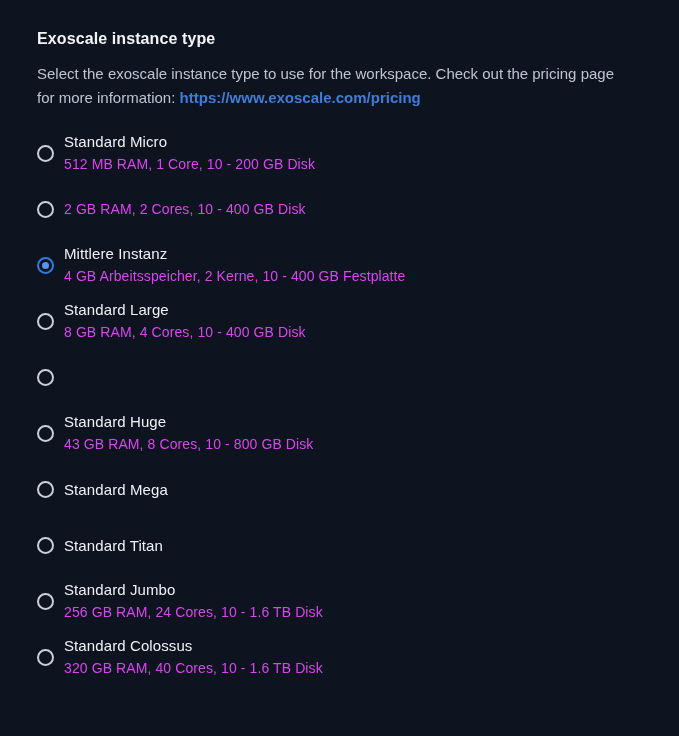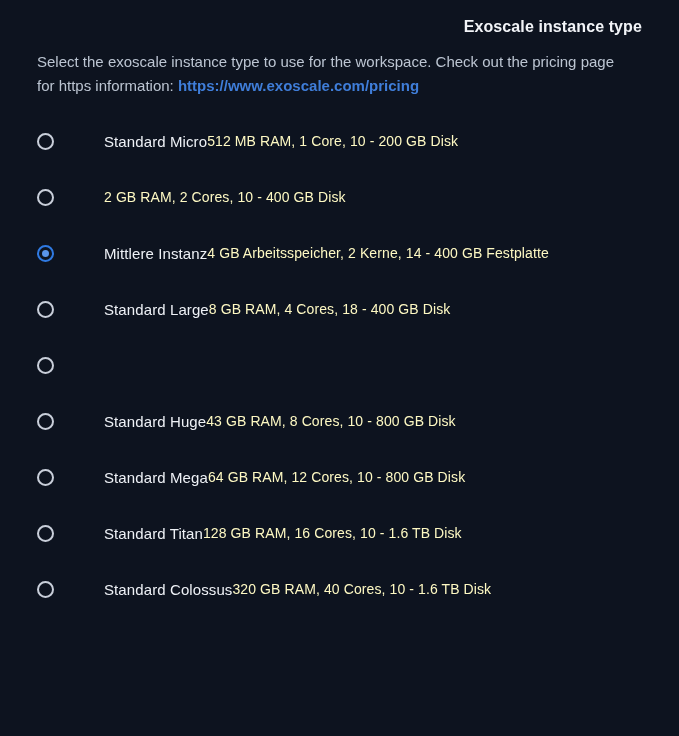--- a/index.html
+++ b/index.html
@@ -10,27 +10,26 @@
   }
   .page {
     width: 679px;
     height: 736px;
     background: var(--bg, #0d131f);
     box-sizing: border-box;
     padding: 16px 37px 0 37px;
     overflow: hidden;
   }
   .title {
-    margin: 0 0 6px 0;
+    margin: 12px 0 6px 0;
     font-size: 16px;
     font-weight: 700;
     line-height: 22px;
     color: #f2f4f8;
     letter-spacing: 0.1px;
-    text-align: right;
   }
   .description {
     margin: 12px 0 20px 0;
     font-size: 15px;
     line-height: 24px;
     color: #bcc5d2;
     font-weight: 400;
   }
   .description a {
     color: var(--link, #3f7dd8);
@@ -65,43 +64,43 @@
   .radio .dot {
     width: 7px;
     height: 7px;
     border-radius: 50%;
     background: var(--accent-dot, #5a95ea);
     display: none;
   }
   .radio.selected .dot { display: block; }
   .texts {
     display: flex;
-    margin-left: 40px;
+    flex-direction: column;
   }
   .opt-label {
     font-size: 15px;
     font-weight: 500;
     line-height: 23px;
     color: #eef1f6;
     letter-spacing: 0.1px;
   }
   .opt-desc {
     font-size: 14px;
     font-weight: 400;
     line-height: 23px;
-    color: #fef9c3;
+    color: #d946ef;
     letter-spacing: 0.1px;
   }
 </style>
 </head>
 <body>
 
 <div class="page">
   <h1 class="title">Exoscale instance type</h1>
-  <p class="description"><span>Select the exoscale instance type to use for the workspace. Check out the pricing page</span><br><span>for https information: </span><a href="#">https://www.exoscale.com/pricing</a></p>
+  <p class="description"><span>Select the exoscale instance type to use for the workspace. Check out the pricing page</span><br><span>for more information: </span><a href="#">https://www.exoscale.com/pricing</a></p>
 
   <div class="options" id="options" role="radiogroup">
   <label class="option">
     <span class="radio" role="radio" aria-checked="false"></span>
     <span class="texts">
       <span class="opt-label">Standard Micro</span>
       <span class="opt-desc">512 MB RAM, 1 Core, 10 - 200 GB Disk</span>
     </span>
   </label>
 
@@ -112,60 +111,65 @@
       <span class="opt-desc">2 GB RAM, 2 Cores, 10 - 400 GB Disk</span>
     </span>
   </label>
 
   <label class="option">
     <span class="radio selected" role="radio" aria-checked="true">
           <span class="dot"></span>
         </span>
     <span class="texts">
       <span class="opt-label">Mittlere Instanz</span>
-      <span class="opt-desc">4 GB Arbeitsspeicher, 2 Kerne, 14 - 400 GB Festplatte</span>
+      <span class="opt-desc">4 GB Arbeitsspeicher, 2 Kerne, 10 - 400 GB Festplatte</span>
     </span>
   </label>
 
   <label class="option">
     <span class="radio" role="radio" aria-checked="false"></span>
     <span class="texts">
       <span class="opt-label">Standard Large</span>
-      <span class="opt-desc">8 GB RAM, 4 Cores, 18 - 400 GB Disk</span>
+      <span class="opt-desc">8 GB RAM, 4 Cores, 10 - 400 GB Disk</span>
     </span>
   </label>
 
   <label class="option">
     <span class="radio" role="radio" aria-checked="false"></span>
   </label>
 
   <label class="option">
     <span class="radio" role="radio" aria-checked="false"></span>
     <span class="texts">
       <span class="opt-label">Standard Huge</span>
       <span class="opt-desc">43 GB RAM, 8 Cores, 10 - 800 GB Disk</span>
     </span>
   </label>
 
   <label class="option">
     <span class="radio" role="radio" aria-checked="false"></span>
     <span class="texts">
       <span class="opt-label">Standard Mega</span>
-      <span class="opt-desc">64 GB RAM, 12 Cores, 10 - 800 GB Disk</span>
     </span>
   </label>
 
   <label class="option">
     <span class="radio" role="radio" aria-checked="false"></span>
     <span class="texts">
       <span class="opt-label">Standard Titan</span>
-      <span class="opt-desc">128 GB RAM, 16 Cores, 10 - 1.6 TB Disk</span>
     </span>
   </label>
 
+  <label class="option">
+    <span class="radio" role="radio" aria-checked="false"></span>
+    <span class="texts">
+      <span class="opt-label">Standard Jumbo</span>
+      <span class="opt-desc">256 GB RAM, 24 Cores, 10 - 1.6 TB Disk</span>
+    </span>
+  </label>
 
   <label class="option">
     <span class="radio" role="radio" aria-checked="false"></span>
     <span class="texts">
       <span class="opt-label">Standard Colossus</span>
       <span class="opt-desc">320 GB RAM, 40 Cores, 10 - 1.6 TB Disk</span>
     </span>
   </label>
 </div>
 </div>

